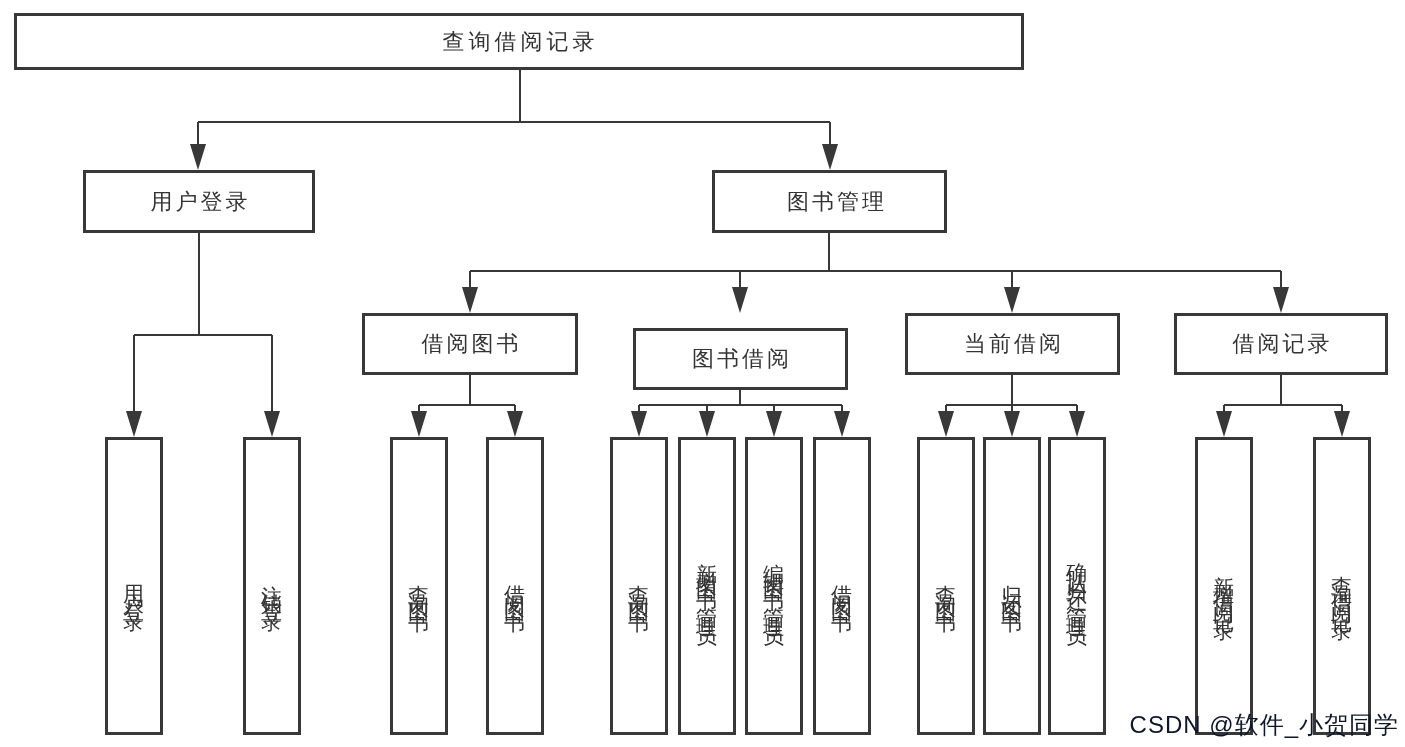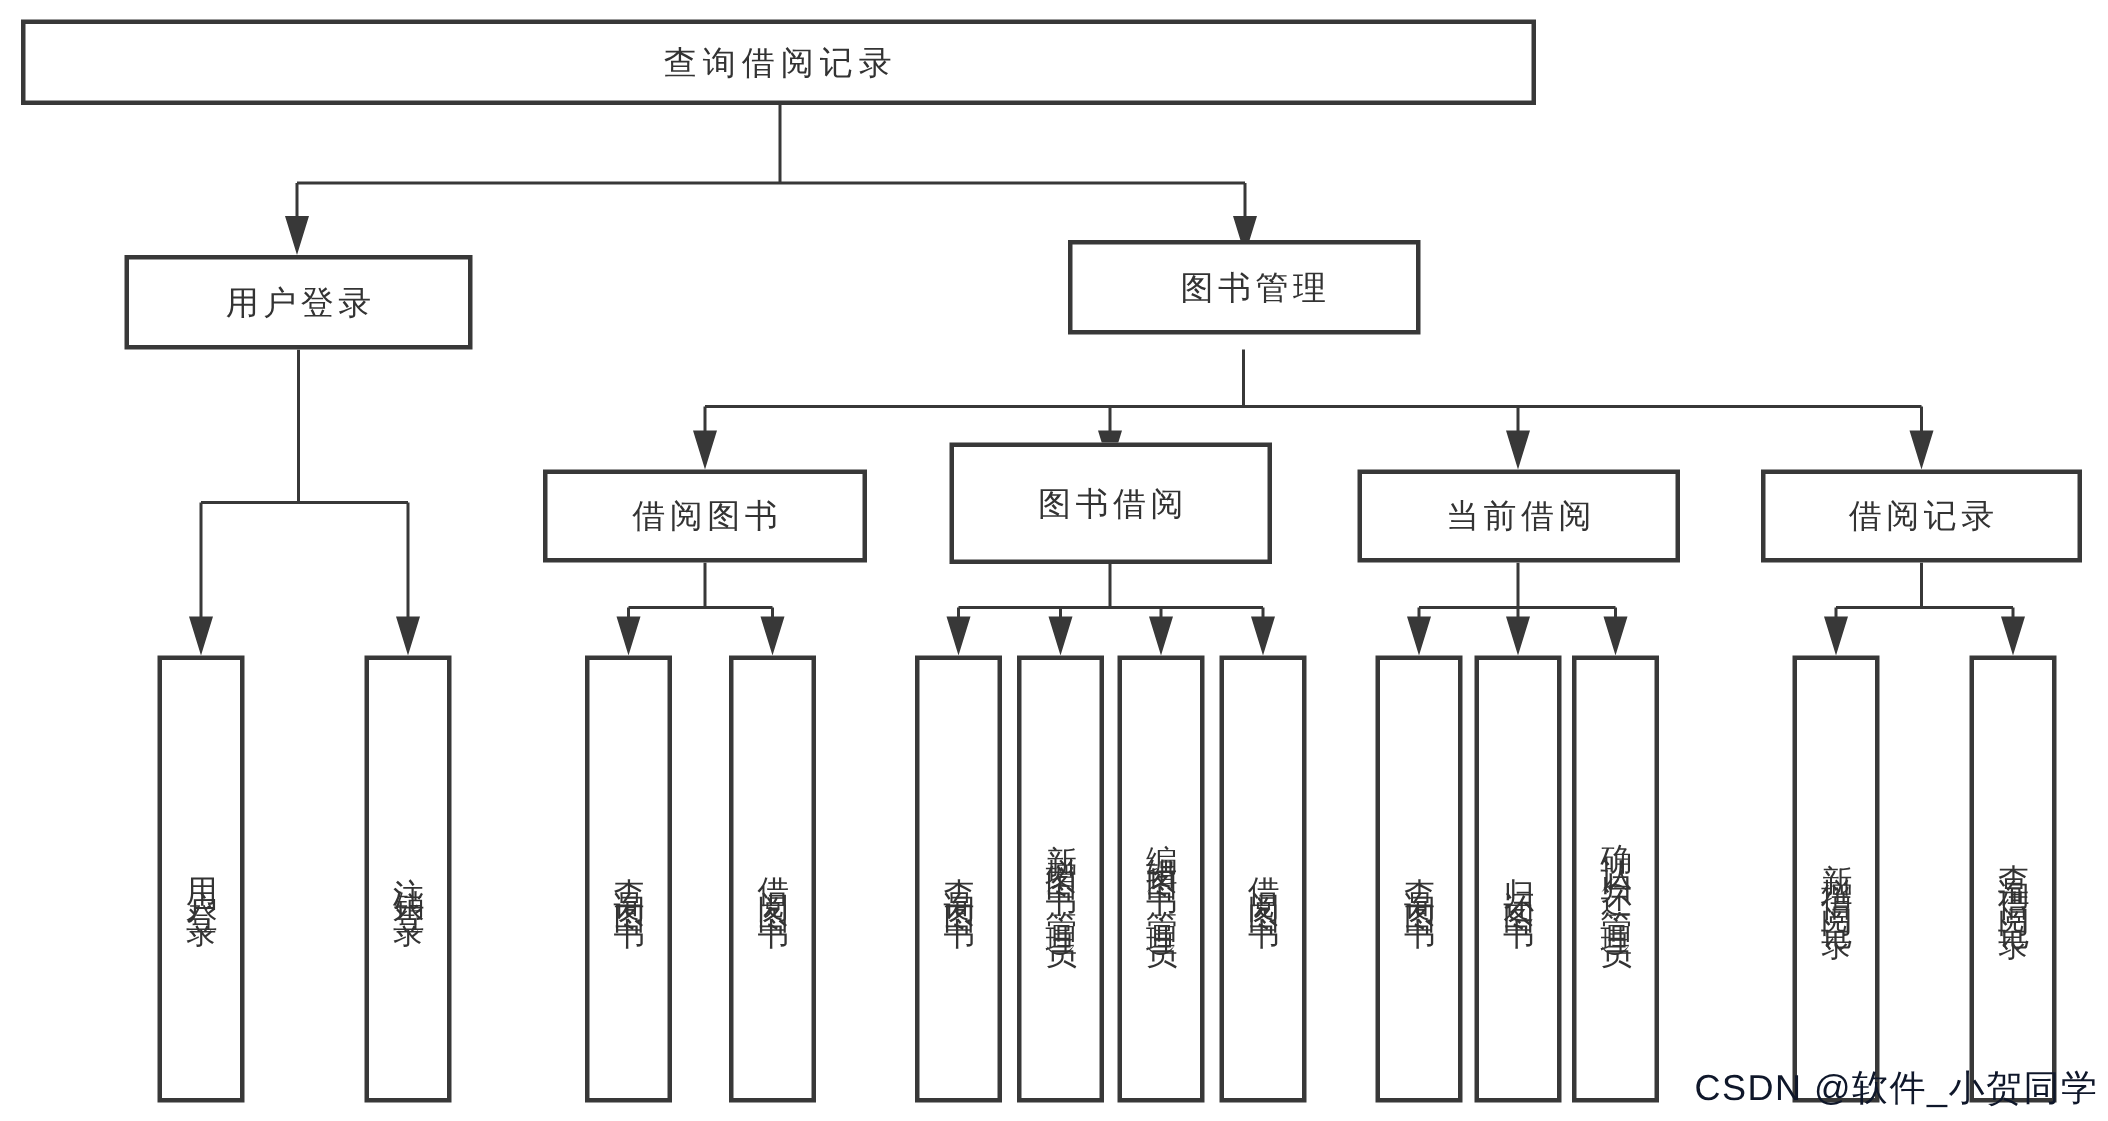--- a/index.html
+++ b/index.html
@@ -59,24 +59,24 @@
     font-size: 24px;
     letter-spacing: 1px;
     color: #0f172a;
     z-index: 10;
     white-space: nowrap;
   }
 
   
   #n-root  { left: 14px;  top: 13px;  width: 1010px; height: 57px; }
   #n-login { left: 83px;  top: 170px; width: 232px;  height: 63px; }
-  #n-mgmt  { left: 712px; top: 160px; width: 235px;  height: 63px; padding-left: 12px; }
+  #n-mgmt  { left: 712px; top: 170px; width: 235px;  height: 63px; padding-left: 12px; }
 
   #n-newbook { left: 362px;  top: 313px; width: 216px; height: 62px; }
-  #n-borrow  { left: 633px;  top: 295px; width: 215px; height: 81px; }
+  #n-borrow  { left: 633px;  top: 328px; width: 215px; height: 62px; }
   #n-current { left: 905px;  top: 313px; width: 215px; height: 62px; }
   #n-records { left: 1174px; top: 313px; width: 214px; height: 62px; text-align: center; }
 
   .leaf { top: 437px; width: 58px; height: 298px; }
   #l-1  { left: 105px; }
   #l-2  { left: 243px; }
   #l-3  { left: 390px; }
   #l-4  { left: 486px; }
   #l-5  { left: 610px; }
   #l-6  { left: 678px; }

